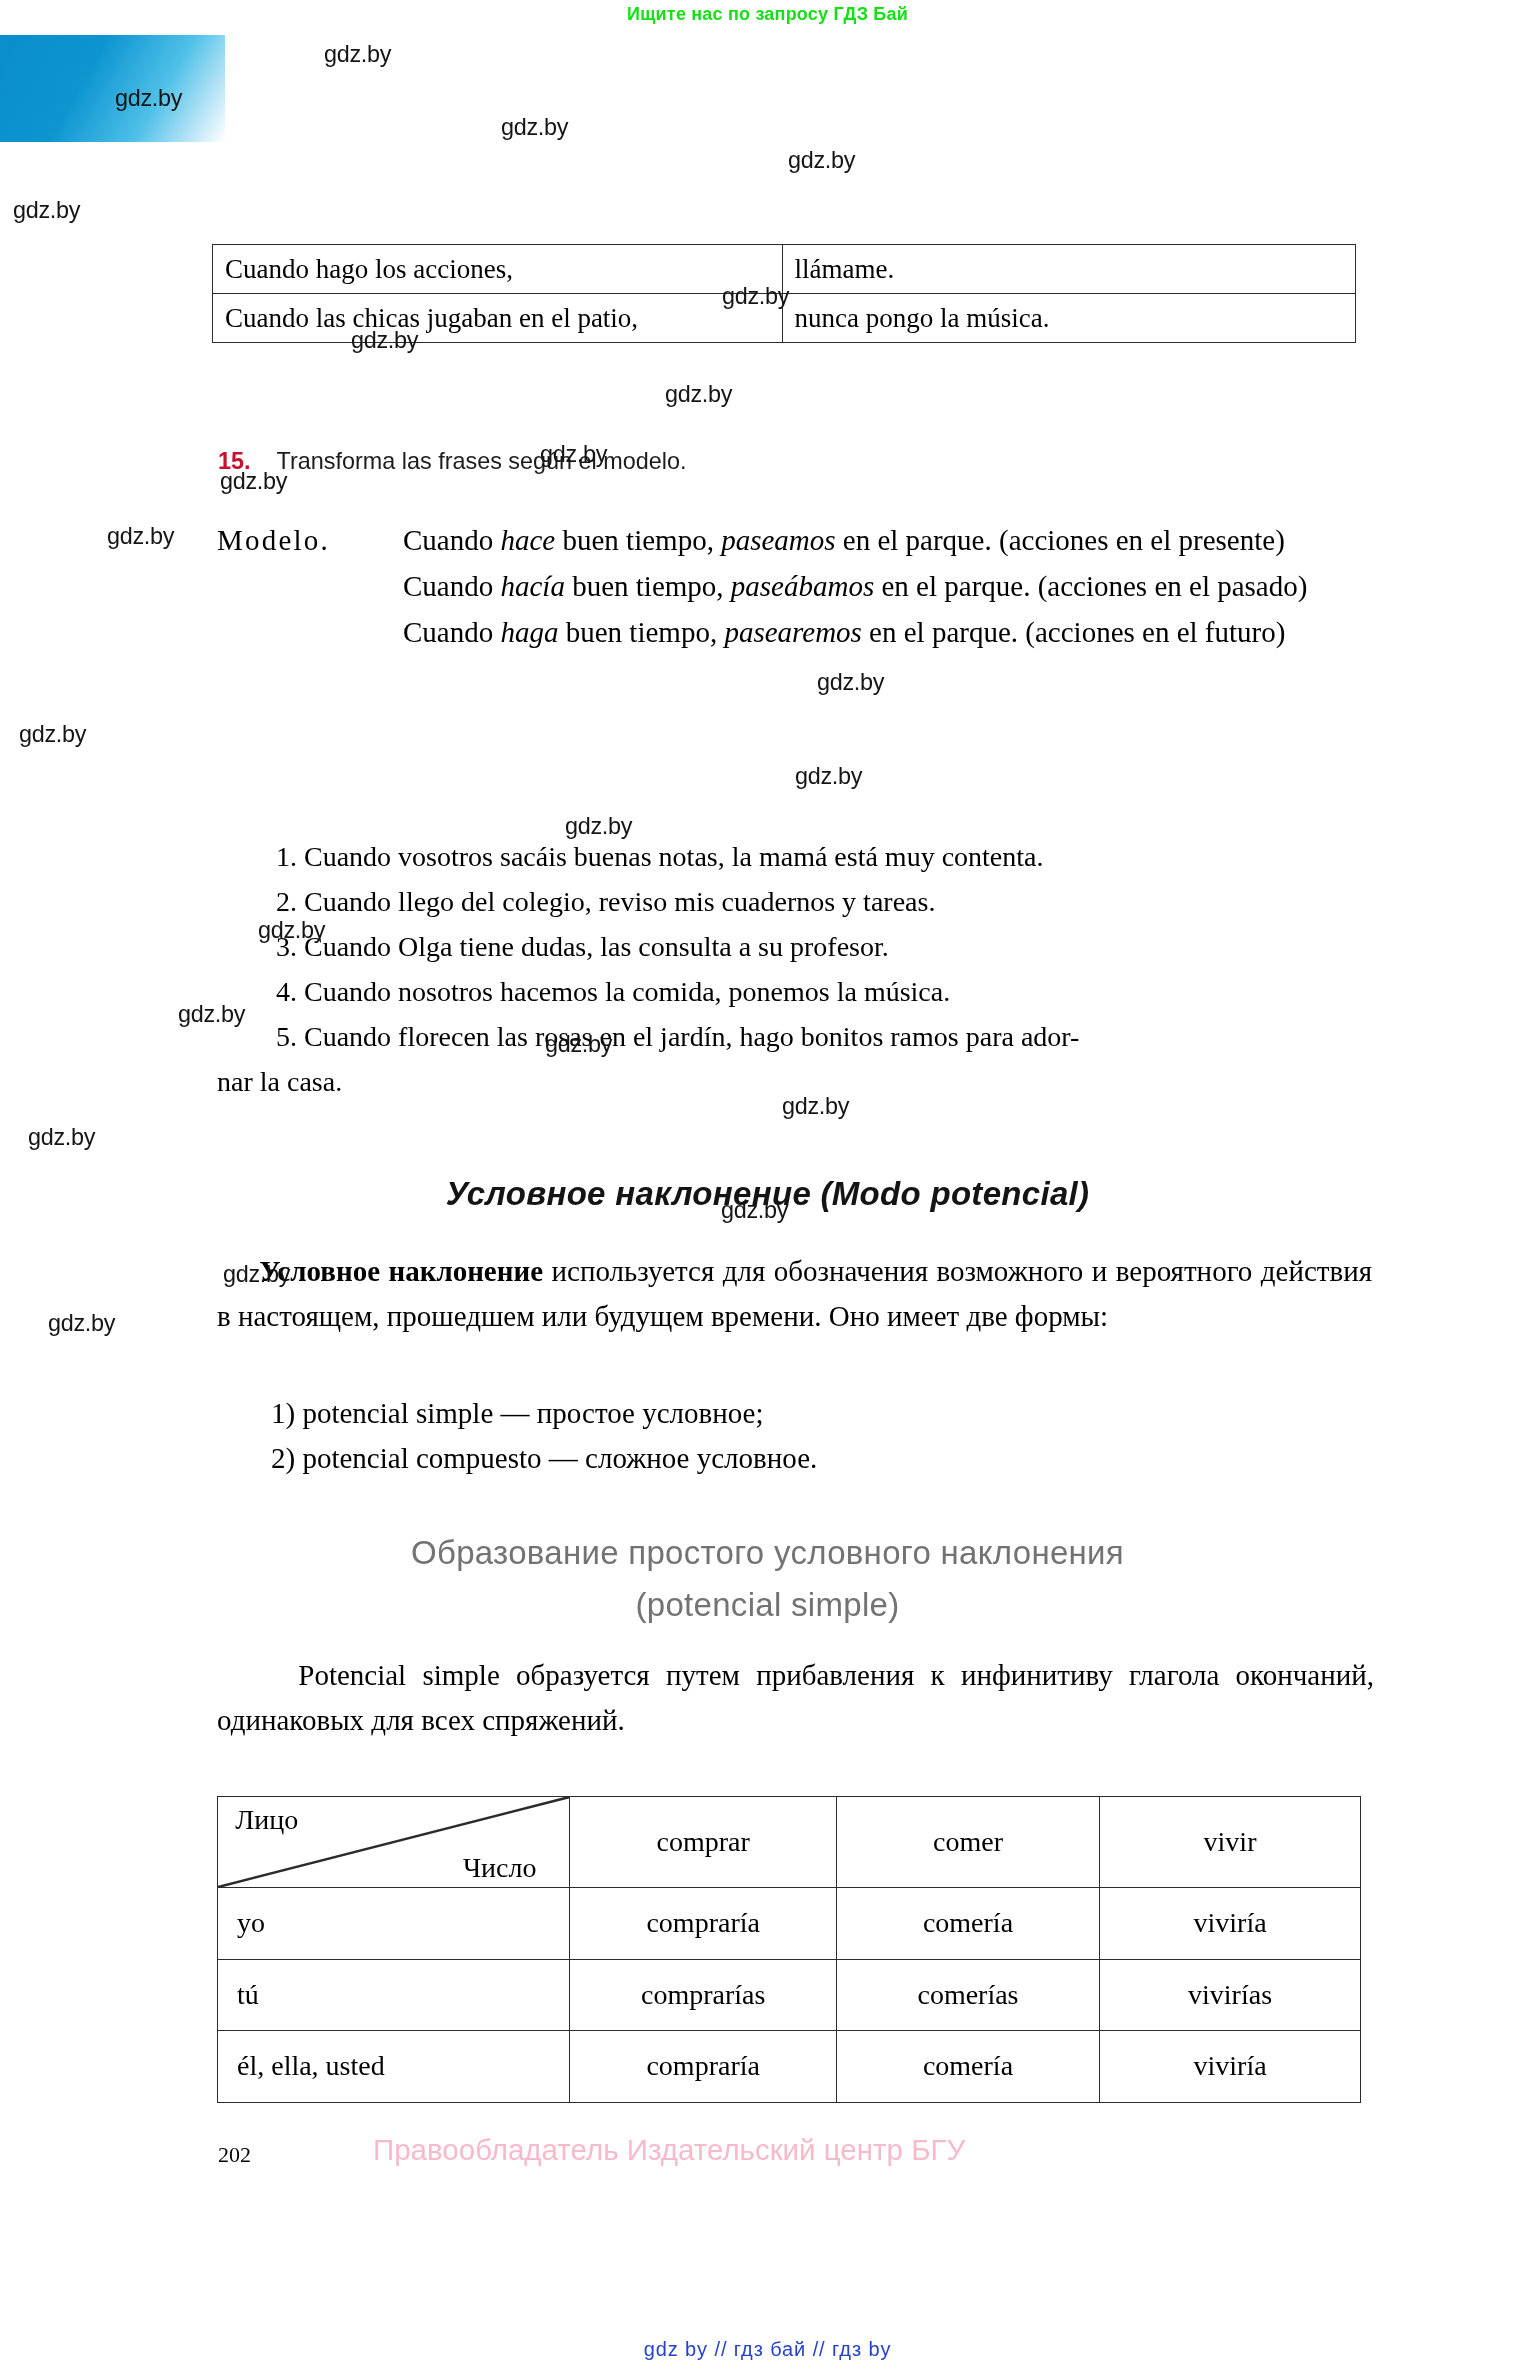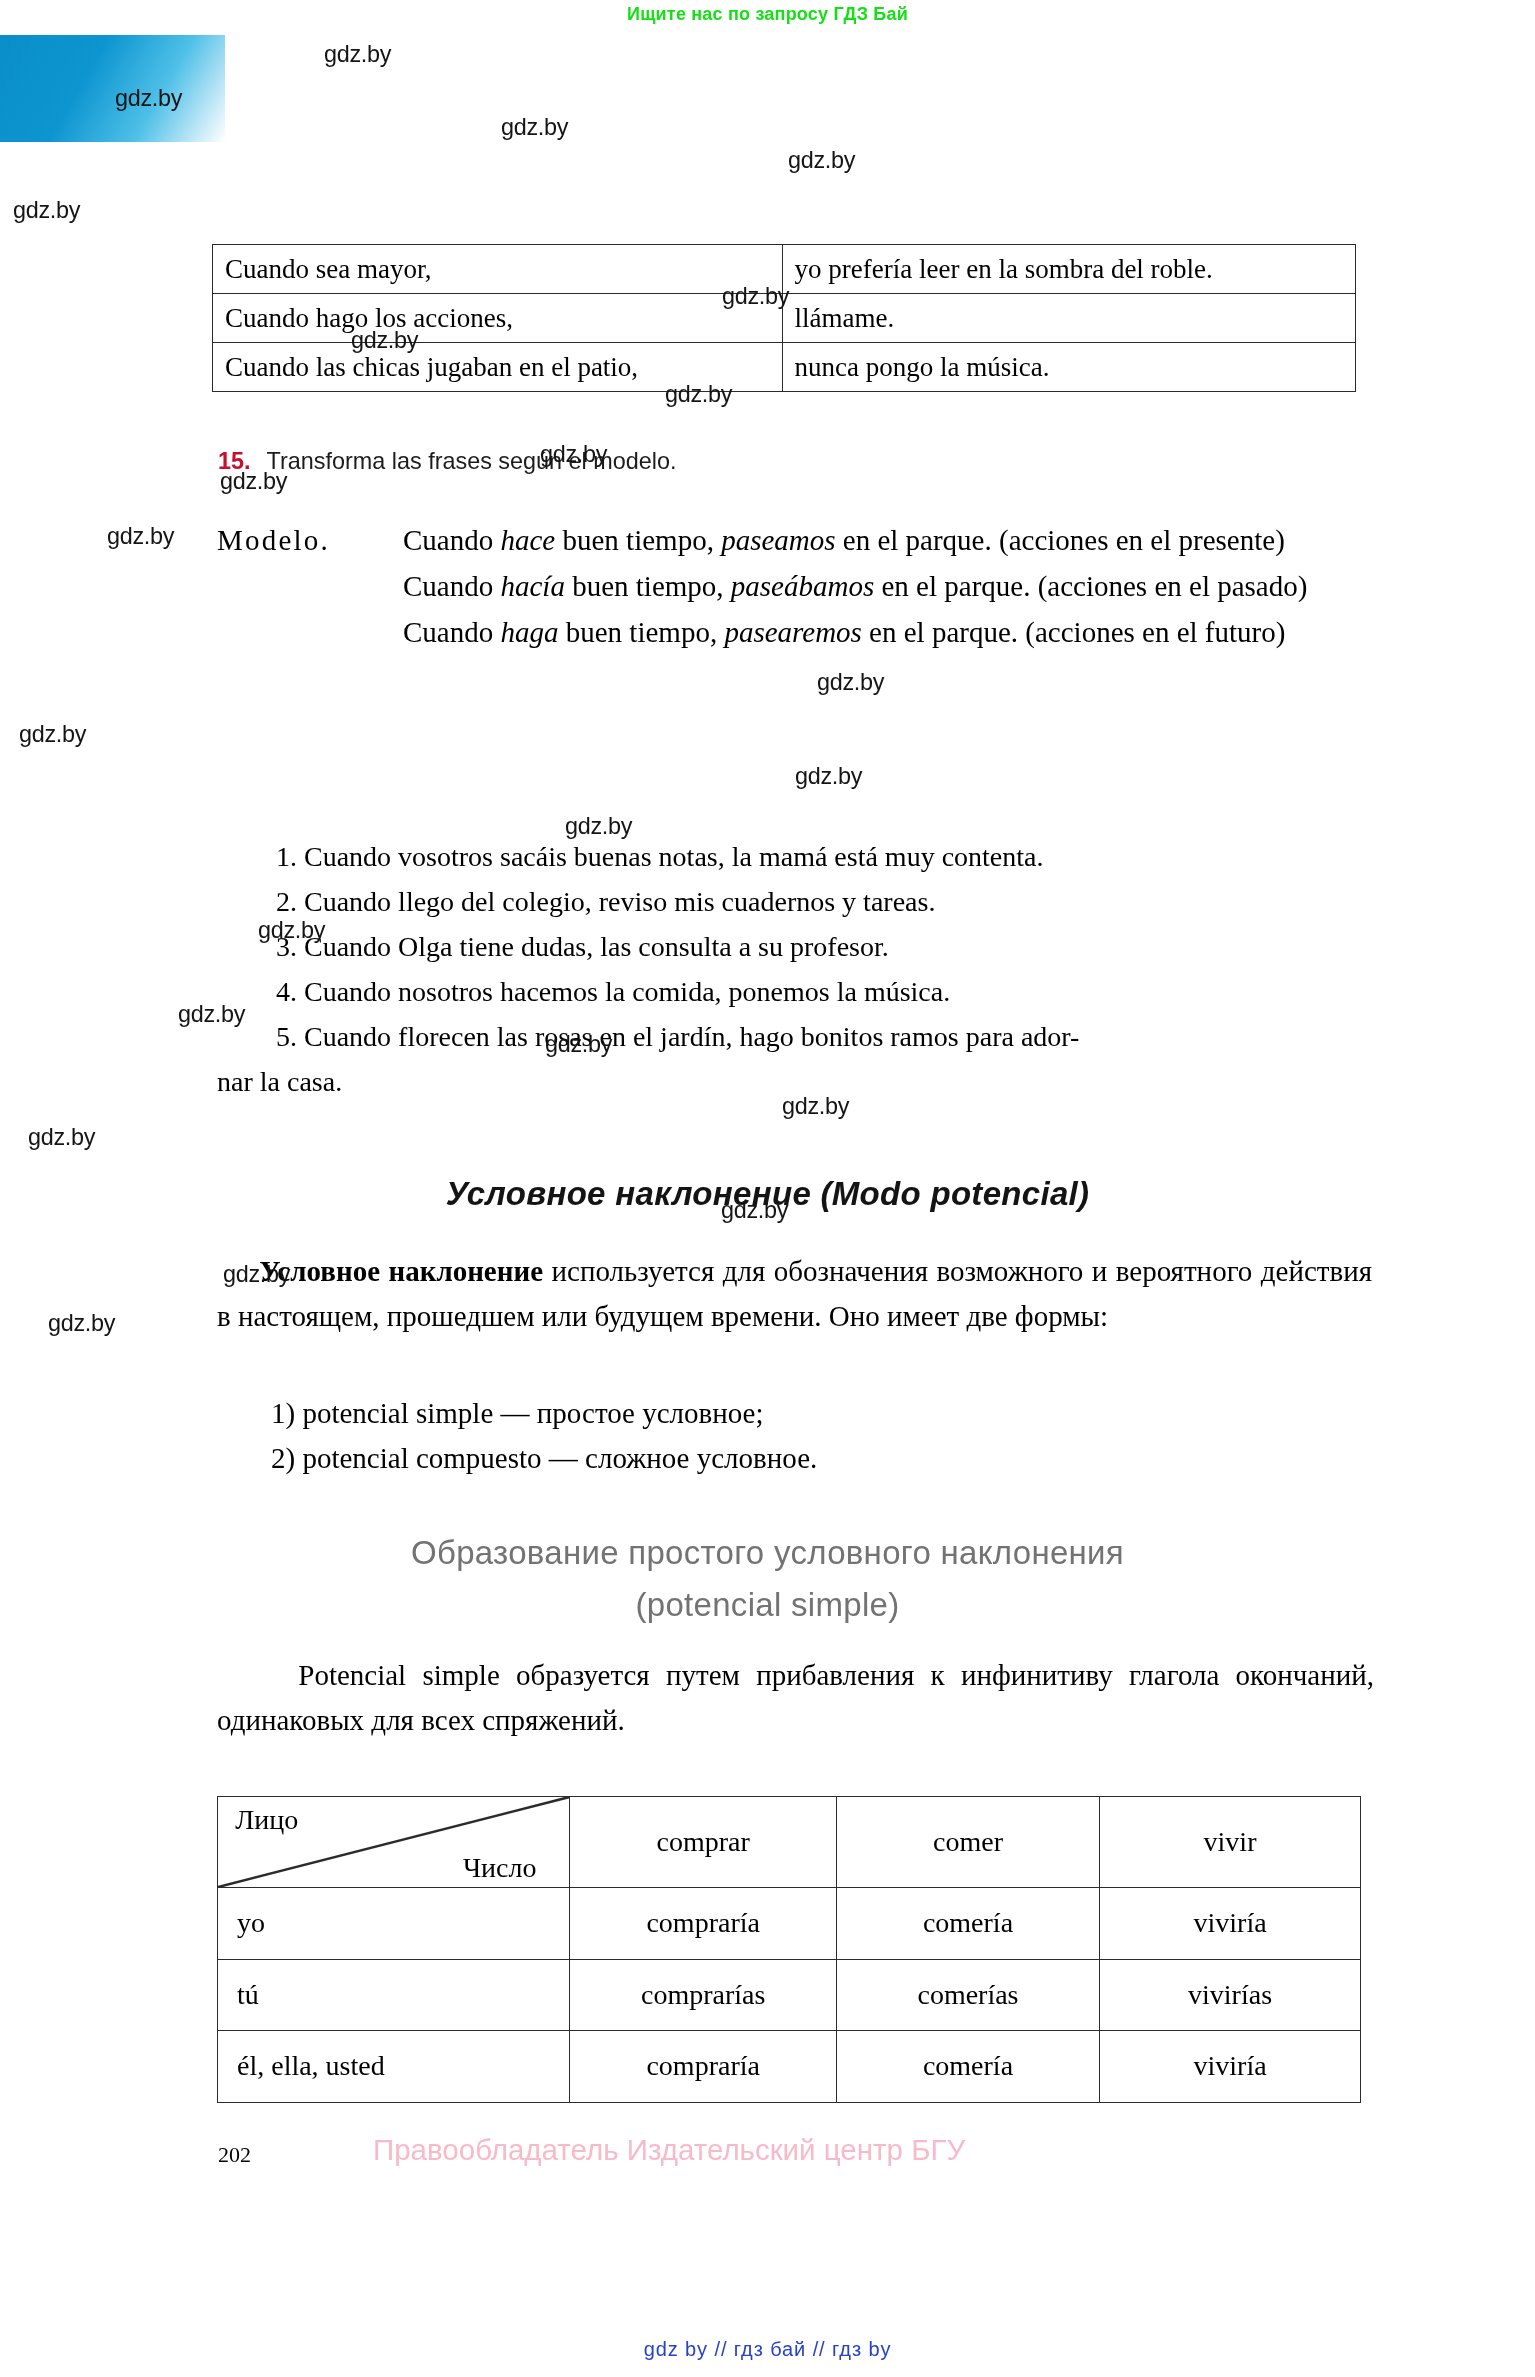--- a/index.html
+++ b/index.html
@@ -89,21 +89,21 @@
     position: absolute;
     left: 218px;
     top: 448px;
     font-family: "Liberation Sans", sans-serif;
     font-size: 23.4px;
     white-space: nowrap;
   }
   .ex-num {
     color: #c8102e;
     font-weight: bold;
-    margin-right: 16px;
+    margin-right: 26px;
   }
   .ex-title { color: #1c1c1c; }
 
   .modelo-block {
     position: absolute;
     left: 217px;
     top: 517px;
     width: 1161px;
     font-size: 29px;
     line-height: 46px;
@@ -271,24 +271,20 @@
 <body>
 
 <div class="corner-gradient"></div>
 
 <div class="promo-banner">Ищите нас по запросу ГДЗ Бай</div>
 
 <div class="content">
 
   <table class="bordered" id="match-table">
     <tbody>
-      <tr>
-        <td class="left-col">Cuando sea mayor,</td>
-        <td class="right-col">yo prefería leer en la sombra del roble.</td>
-      </tr>
       <tr>
         <td class="left-col">Cuando hago los acciones,</td>
         <td class="right-col">llámame.</td>
       </tr>
       <tr>
         <td class="left-col">Cuando las chicas jugaban en el patio,</td>
         <td class="right-col">nunca pongo la música.</td>
       </tr>
     </tbody>
   </table>

